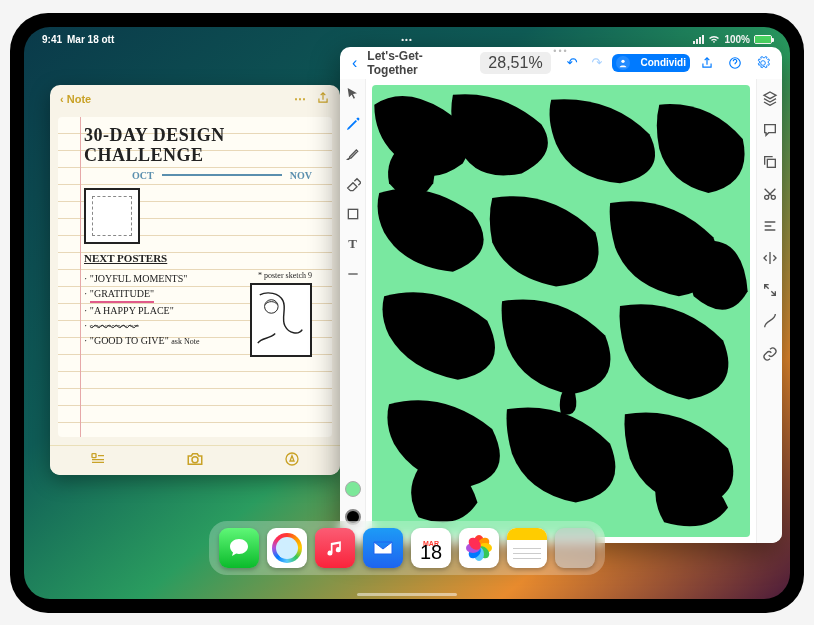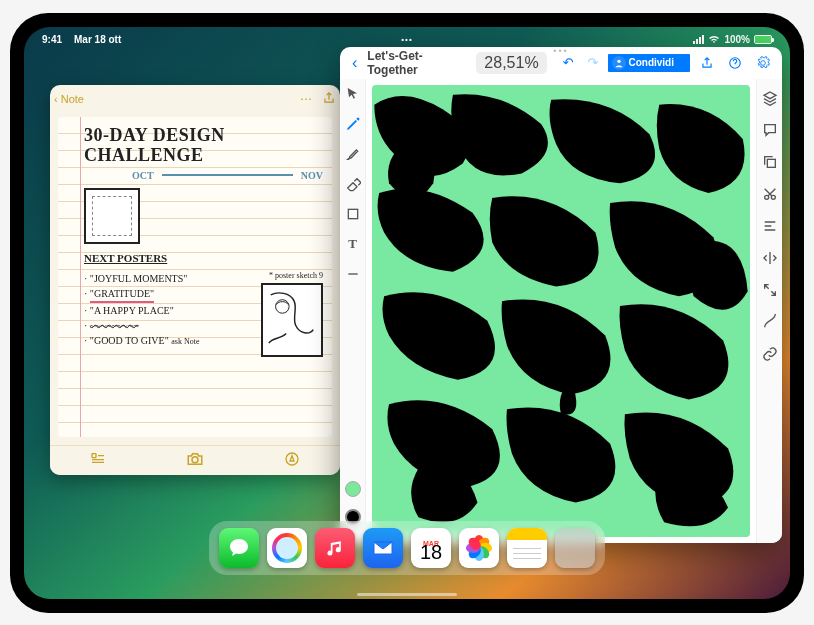--- a/index.html
+++ b/index.html
@@ -18,50 +18,50 @@
   }
   .screen {
     width: 100%; height: 100%;
     background: linear-gradient(140deg,#0a3a4a 0%,#0f5c56 35%,#2a9c5f 55%,#e88b2e 80%,#4a1a3a 100%);
     border-radius: 26px;
     position: relative;
     overflow: hidden;
   }
   
   .status { position:absolute; top:4px; left:0; right:0; height:18px; color:#fff; font-size:10px; font-weight:600; display:flex; align-items:center; padding:0 18px; }
-  .status .left { flex:0 0 auto; display:flex; gap:12px; }
+  .status .left { flex:0 0 auto; display:flex; gap:5px; }
   .status .right { margin-left:auto; display:flex; gap:4px; align-items:center; }
   .status .dots { position:absolute; left:50%; top:4px; transform:translateX(-50%); font-size:8px; letter-spacing:1px; }
   .sig-bars { display:inline-flex; gap:1px; align-items:flex-end; }
   .sig-bars i { width:2px; background:#fff; display:block; }
   .batt { width:18px; height:9px; border:1px solid #fff; border-radius:2px; position:relative; }
   .batt::after { content:''; position:absolute; right:-3px; top:2px; width:2px; height:4px; background:#fff; border-radius:0 1px 1px 0;}
   .batt i { display:block; height:100%; background:#4cd964; border-radius:1px; }
 
   
   .notes-win {
     position:absolute; left:26px; top:58px;
     width:290px; height:390px;
     background:#f8f4e8;
     border-radius:10px;
     box-shadow:0 6px 20px rgba(0,0,0,.35);
     display:flex; flex-direction:column;
     overflow:hidden;
   }
-  .notes-top { height:28px; display:flex; align-items:center; padding:0 4px; font-size:11px; color:#c9a227; }
+  .notes-top { height:28px; display:flex; align-items:center; padding:0 10px; font-size:11px; color:#c9a227;font-weight:bold; }
   .notes-top .back { flex:0 0 auto; }
   .notes-top .spacer { flex:1; }
   .notes-top .dots3 { color:#c9a227; letter-spacing:2px; font-size:12px; }
   .notes-top .share { margin-left:8px; }
   .paper {
     flex:1; margin:4px 8px 8px 8px;
     background:#fffdf5;
     border-radius:4px;
     background-image: repeating-linear-gradient(#fffdf5, #fffdf5 16px, #e8d8b8 16px, #e8d8b8 17px);
-    padding:8px 9px 4px 26px;
+    padding:8px 20px 4px 26px;
     position:relative;
     font-family: "Comic Sans MS","Marker Felt",cursive;
     color:#222; font-size:11px; line-height:17px;
   }
   .paper::before { content:''; position:absolute; left:22px; top:0; bottom:0; width:1px; background:#e6a8a8; }
   .paper h1 { font-family:"Marker Felt","Comic Sans MS",cursive; font-size:18px; font-weight:900; letter-spacing:.5px; line-height:20px; }
   .paper .months { display:flex; gap:8px; align-items:center; font-size:10px; font-weight:700; margin-top:2px;margin-left:48px;}
   .paper .months .line { flex:1; height:2px; background:#5a8fae; }
   .paper .row { display:flex; gap:6px; margin-top:4px; }
   .sketch { width:56px; height:56px; border:2px solid #222; background:#fff; flex:0 0 auto; position:relative; }
@@ -89,21 +89,21 @@
   }
   .wb-titlebar { height:32px; display:flex; align-items:center; padding:0 8px; gap:6px; font-size:11px; color:#444; position:relative;}
   .wb-titlebar .dots3 { position:absolute; top:0; left:50%; transform:translateX(-50%); font-size:9px; color:#bbb; letter-spacing:2px; line-height:8px; }
   .wb-titlebar .back { color:#007aff; font-size:16px; }
   .wb-titlebar .title { font-weight:600; font-size:12px; margin-left:auto; }
   .wb-titlebar .zoom { background:#eee; border-radius:5px; padding:2px 8px; font-size:16px; margin-left:4px; }
   .wb-titlebar .sp { flex:1; }
   .wb-titlebar .ibtn { color:#007aff; padding:0 4px; display:flex; align-items:center; }
   .wb-titlebar .undo, .wb-titlebar .redo { font-size:13px; }
   .wb-titlebar .redo { opacity:.35; }
-  .share-pill { background:#007aff; color:#fff; border-radius:1px; padding:2px 16px 2px 4px; display:flex; align-items:center; gap:2px; font-size:10px; font-weight:600;}
+  .share-pill { background:#007aff; color:#fff; border-radius:6px; padding:2px 4px 2px 4px; display:flex; align-items:center; gap:10px; font-size:10px; font-weight:600;}
   .share-pill .av { width:14px; height:14px; border-radius:50%; background:#fff2; display:flex; align-items:center; justify-content:center;}
   .wb-body { flex:1; display:flex; }
   .ltool, .rtool { width:26px; background:#fafafa; display:flex; flex-direction:column; align-items:center; padding-top:6px; gap:10px; }
   .rtool { width:26px; border-left:1px solid #eee; gap:14px; padding-top:10px;}
   .ltool { border-right:1px solid #eee; gap:12px;}
   .tbtn { width:18px; height:18px; display:flex; align-items:center; justify-content:center; color:#555; font-size:13px; border-radius:4px; }
   .tbtn.active { color:#007aff; }
   .tbtn svg { width:16px; height:16px; }
   .swatch { width:16px; height:16px; border-radius:50%; }
   .swatch.green { background:#7ce899; border:1px solid #aaa; }

